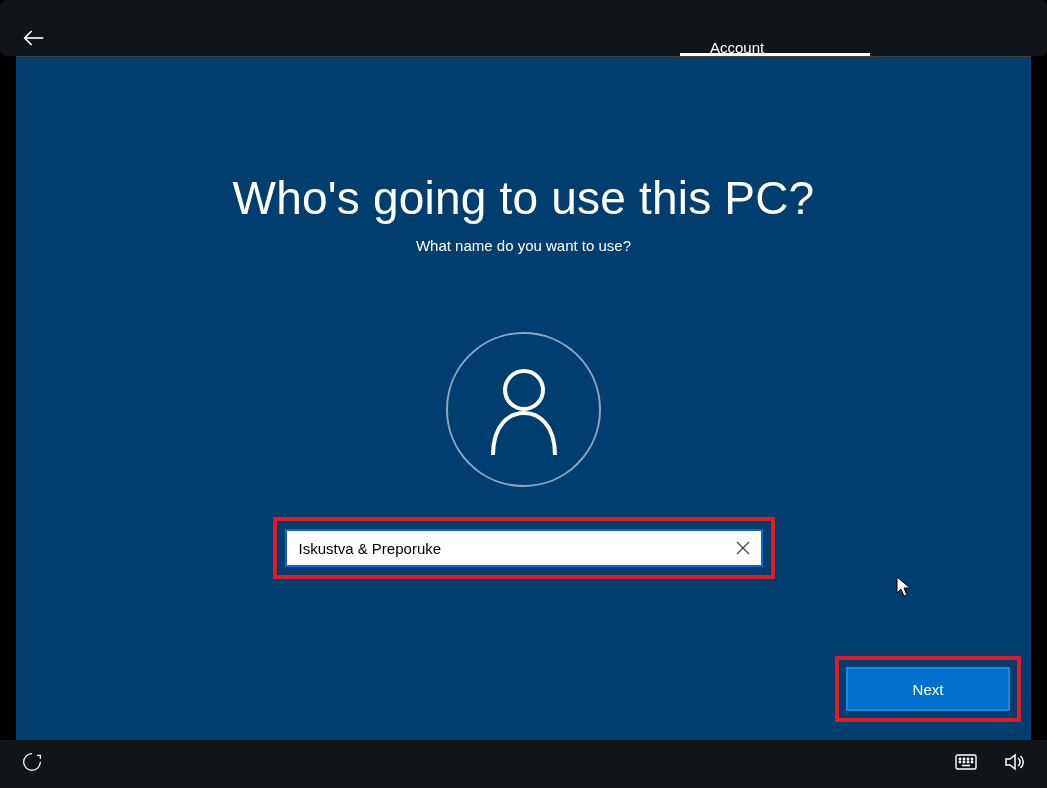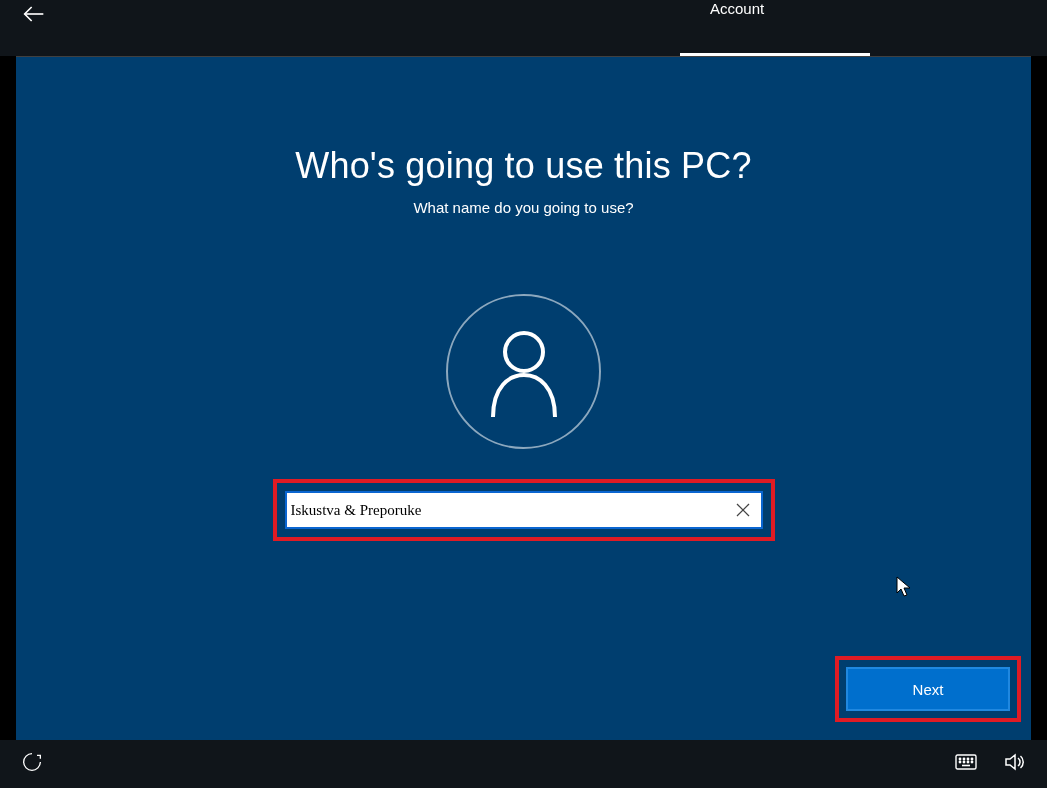--- a/index.html
+++ b/index.html
@@ -12,23 +12,24 @@
       height: 788px;
       background: #000;
       font-family: "Segoe UI", -apple-system, sans-serif;
       overflow: hidden;
       position: relative;
     }
     .topbar {
       height: 56px;
       background: #10151a;
       display: flex;
-      align-items: flex-start;
+      align-items: flex-end;
       padding: 0 20px;
       position: relative;
+      border-radius: 6px;
     }
     .back-arrow {
       color: #fff;
       cursor: pointer;
     }
     .tab-label {
       position: absolute;
       left: 710px;
       color: #fff;
       font-size: 15px;
@@ -56,23 +57,23 @@
       left: 16px;
       right: 16px;
       bottom: 48px;
       background: #003e6f;
       display: flex;
       flex-direction: column;
       align-items: center;
     }
     .title {
       color: #fff;
-      font-size: 36px;
+      font-size: 46px;
       font-weight: 300;
-      margin-top: 88px;
+      margin-top: 114px;
       letter-spacing: 0.2px;
     }
     .subtitle {
       color: #fff;
       font-size: 15px;
       font-weight: 400;
       margin-top: 12px;
     }
     .avatar-circle {
       width: 155px;
@@ -98,22 +99,22 @@
       display: flex;
       align-items: center;
       position: relative;
     }
     .name-input {
       flex: 1;
       height: 100%;
       border: none;
       outline: none;
       font-size: 15px;
-      padding: 0 4px;
-      font-family: Liberation Serif, serif;
+      padding: 0 12px;
+      font-family: Liberation Sans, sans-serif;
       color: #000;
       background: transparent;
     }
     .clear-btn {
       width: 36px;
       height: 100%;
       display: flex;
       align-items: center;
       justify-content: center;
       cursor: pointer;
@@ -191,21 +192,21 @@
       <polyline points="10,6 4,12 10,18"></polyline>
     </svg>
   </div>
   <div class="tab-label">Account</div>
   <div class="tab-underline"></div>
 </div>
 <div class="header-divider"></div>
 
 <div class="main">
   <div class="title">Who's going to use this PC?</div>
-  <div class="subtitle">What name do you going to use?</div>
+  <div class="subtitle">What name do you want to use?</div>
 
   <div class="avatar-circle">
     <svg width="78" height="90" viewBox="0 0 78 90">
       <circle cx="39" cy="25" r="19" fill="none" stroke="#fff" stroke-width="4"></circle>
       <path d="M8 90 C8 60 24 48 39 48 C54 48 70 60 70 90" fill="none" stroke="#fff" stroke-width="4"></path>
     </svg>
   </div>
 
   <div class="input-highlight">
     <div class="input-container">

